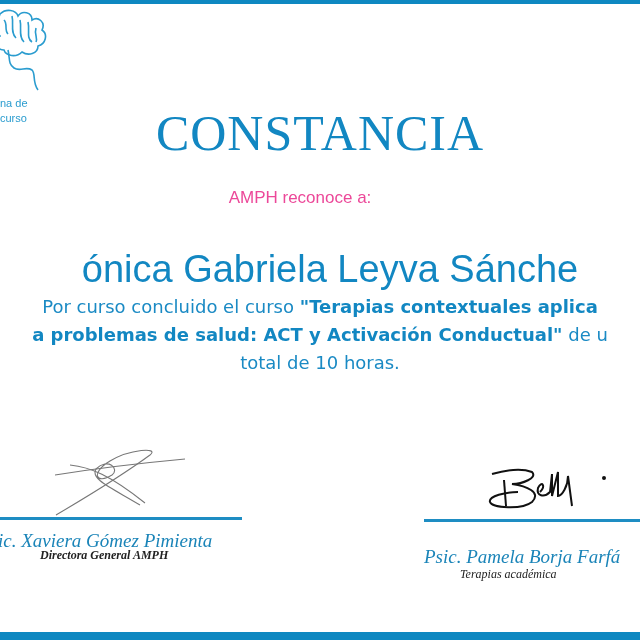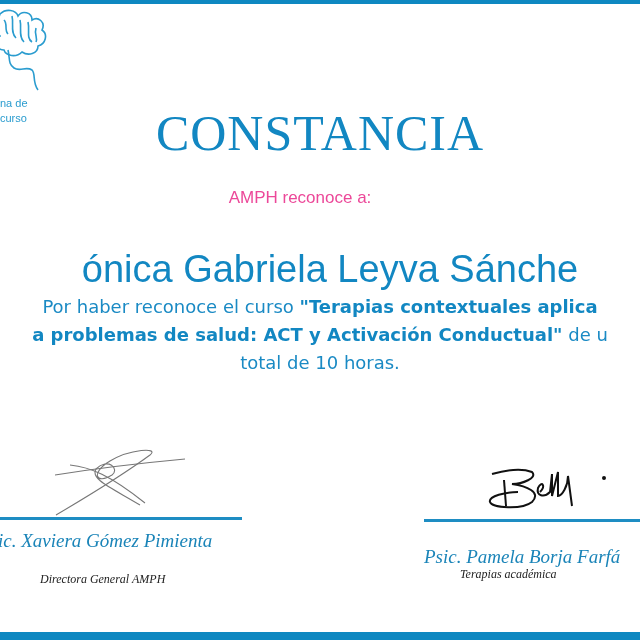--- a/index.html
+++ b/index.html
@@ -35,36 +35,36 @@
     <span>curso</span>
   </div>
 </div>
 
 <div class="title">CONSTANCIA</div>
 <div class="subtitle">AMPH reconoce a:</div>
 <div class="recipient">ónica Gabriela Leyva Sánche</div>
 
 <div class="body-text">
   <div>
-    <span>Por haber reconoce el curso </span><b>"Terapias contextuales aplica</b>
+    <span>Por curso concluido el curso </span><b>"Terapias contextuales aplica</b>
   </div>
   <div>
     <b>a problemas de salud: ACT y Activación Conductual"</b><span> de u</span>
   </div>
   <div>total de 10 horas.</div>
 </div>
 
 <svg class="sig-img" style="left:50px;top:445px;width:140px;height:75px;" viewBox="0 0 140 75" fill="none" stroke="#777" stroke-width="1.1">
   <path d="M5 30 C30 26,70 20,135 14"></path>
   <path d="M6 70 C40 50,70 32,100 10 C110 2,80 4,60 16 C40 28,46 40,62 30 C70 24,58 12,46 24 C40 34,60 42,90 60"></path>
   <path d="M20 20 C40 22,60 30,95 58"></path>
 </svg>
 <div class="sig-line" style="left:0;top:517px;width:242px;"></div>
 <div class="sig-name" style="left:-2px;top:530px;">ic. Xaviera Gómez Pimienta</div>
-<div class="sig-role" style="left:40px;top:572px;">Directora General AMPH</div>
+<div class="sig-role" style="left:40px;top:548px;font-weight:bold;">Directora General AMPH</div>
 
 <svg class="sig-img" style="left:482px;top:462px;width:130px;height:48px;" viewBox="0 0 130 48" fill="none" stroke="#111" stroke-width="2">
   <path d="M10 12 C24 8,40 6,50 10 C56 16,40 22,30 22 C44 24,60 30,50 40 C40 48,10 46,8 40 C6 34,24 30,36 30"></path>
   <path d="M22 18 L24 44"></path>
   <path d="M58 30 C64 24,60 18,56 26 C54 34,62 36,68 30 L70 12 L70 34 L76 10 L76 34 C80 34,86 24,86 14 L90 44"></path>
   <circle cx="122" cy="16" r="1" fill="#111"></circle>
 </svg>
 <div class="sig-line" style="left:424px;top:519px;width:216px;"></div>
 <div class="sig-name" style="left:424px;top:546px;">Psic. Pamela Borja Farfá</div>
 <div class="sig-role" style="left:460px;top:567px;">Terapias académica</div>

